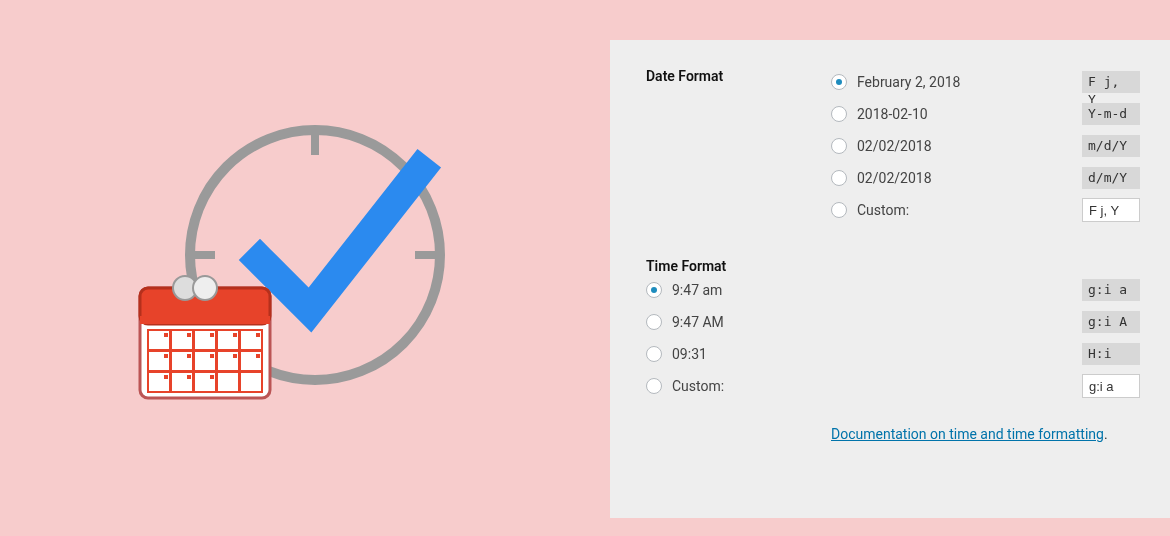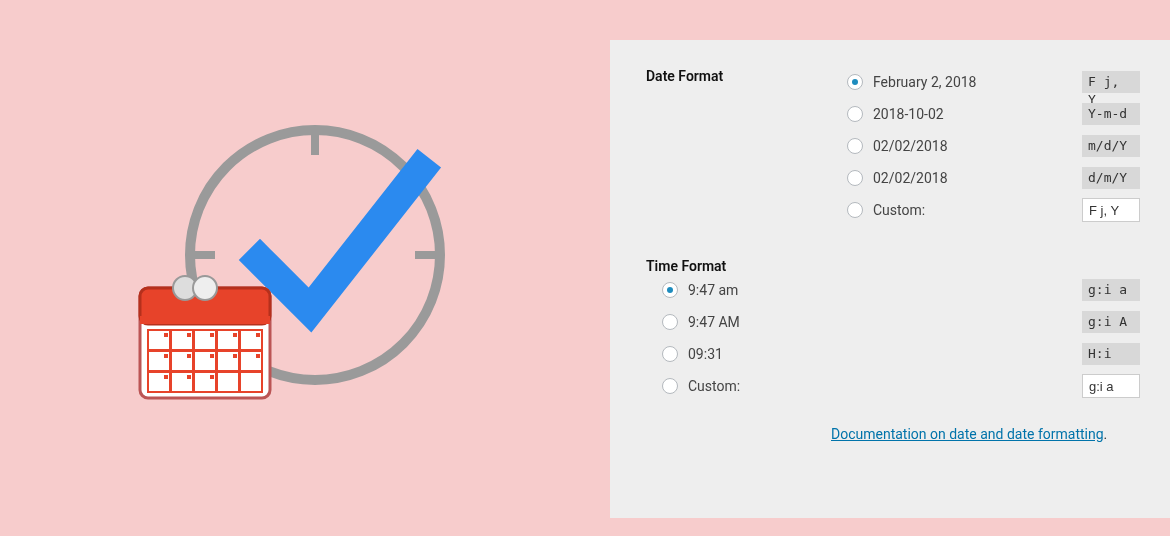--- a/index.html
+++ b/index.html
@@ -30,21 +30,21 @@
     color: #333;
   }
   .section { display: flex; }
   .section + .section { margin-top: 30px; flex-direction: column; }
   .section-label {
     width: 185px;
     font-weight: 600;
     color: #111;
     padding-top: 2px;
   }
-  .options { flex: 1; margin-left: 16px; }
+  .options { flex: 1; }
   .option-row {
     display: flex;
     align-items: center;
     height: 32px;
   }
   .radio {
     width: 16px;
     height: 16px;
     border: 1px solid #b4b9be;
     border-radius: 50%;
@@ -170,21 +170,21 @@
   <div class="section">
     <div class="section-label">Date Format</div>
     <div class="options">
       <div class="option-row">
         <span class="radio checked"></span>
         <span class="option-label">February 2, 2018</span>
         <span class="code-box">F j, Y</span>
       </div>
       <div class="option-row">
         <span class="radio"></span>
-        <span class="option-label">2018-10-02</span>
+        <span class="option-label">2018-02-10</span>
         <span class="code-box">Y-m-d</span>
       </div>
       <div class="option-row">
         <span class="radio"></span>
         <span class="option-label">02/02/2018</span>
         <span class="code-box">m/d/Y</span>
       </div>
       <div class="option-row">
         <span class="radio"></span>
         <span class="option-label">02/02/2018</span>
@@ -218,16 +218,16 @@
       </div>
       <div class="option-row">
         <span class="radio"></span>
         <span class="option-label">Custom:</span>
         <input class="custom-input" value="g:i a" style="">
       </div>
     </div>
   </div>
 
   <div class="doc-link">
-    <a>Documentation on date and date formatting</a><span>.</span>
+    <a>Documentation on time and time formatting</a><span>.</span>
   </div>
 
 </div>
 
 </body></html>

